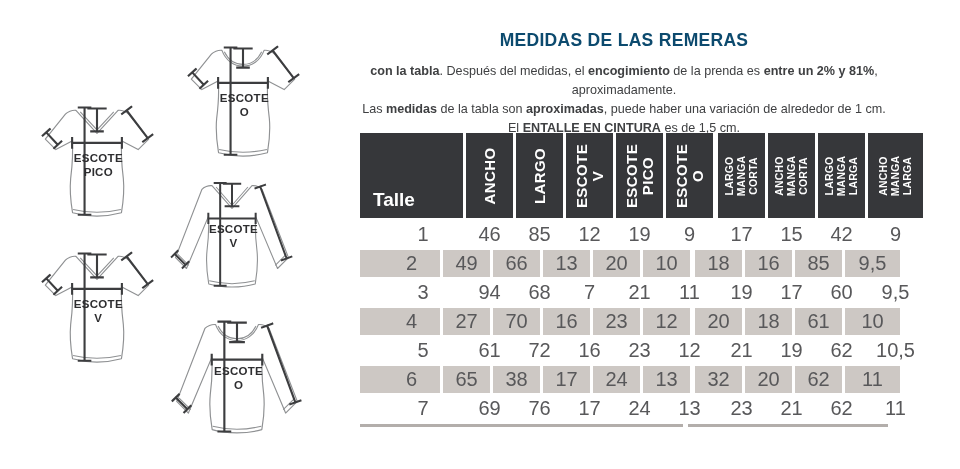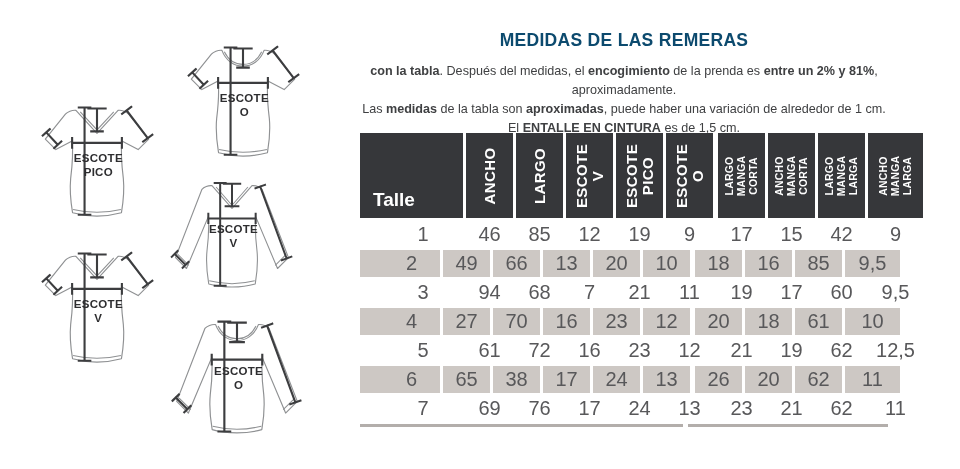--- a/index.html
+++ b/index.html
@@ -289,30 +289,30 @@
     <div class="drow">
       <div class="cell c-talle">5</div>
       <div class="cell c-n">61</div>
       <div class="cell c-n">72</div>
       <div class="cell c-n">16</div>
       <div class="cell c-n">23</div>
       <div class="cell c-n c-gapwide">12</div>
       <div class="cell c-n">21</div>
       <div class="cell c-n">19</div>
       <div class="cell c-n">62</div>
-      <div class="cell c-last">12,5</div>
+      <div class="cell c-last">10,5</div>
     </div>
     <div class="drow alt">
       <div class="cell c-talle">6</div>
       <div class="cell c-n">65</div>
       <div class="cell c-n">38</div>
       <div class="cell c-n">17</div>
       <div class="cell c-n">24</div>
       <div class="cell c-n c-gapwide">13</div>
-      <div class="cell c-n">26</div>
+      <div class="cell c-n">32</div>
       <div class="cell c-n">20</div>
       <div class="cell c-n">62</div>
       <div class="cell c-last">11</div>
     </div>
     <div class="drow">
       <div class="cell c-talle">7</div>
       <div class="cell c-n">69</div>
       <div class="cell c-n">76</div>
       <div class="cell c-n">17</div>
       <div class="cell c-n">24</div>

